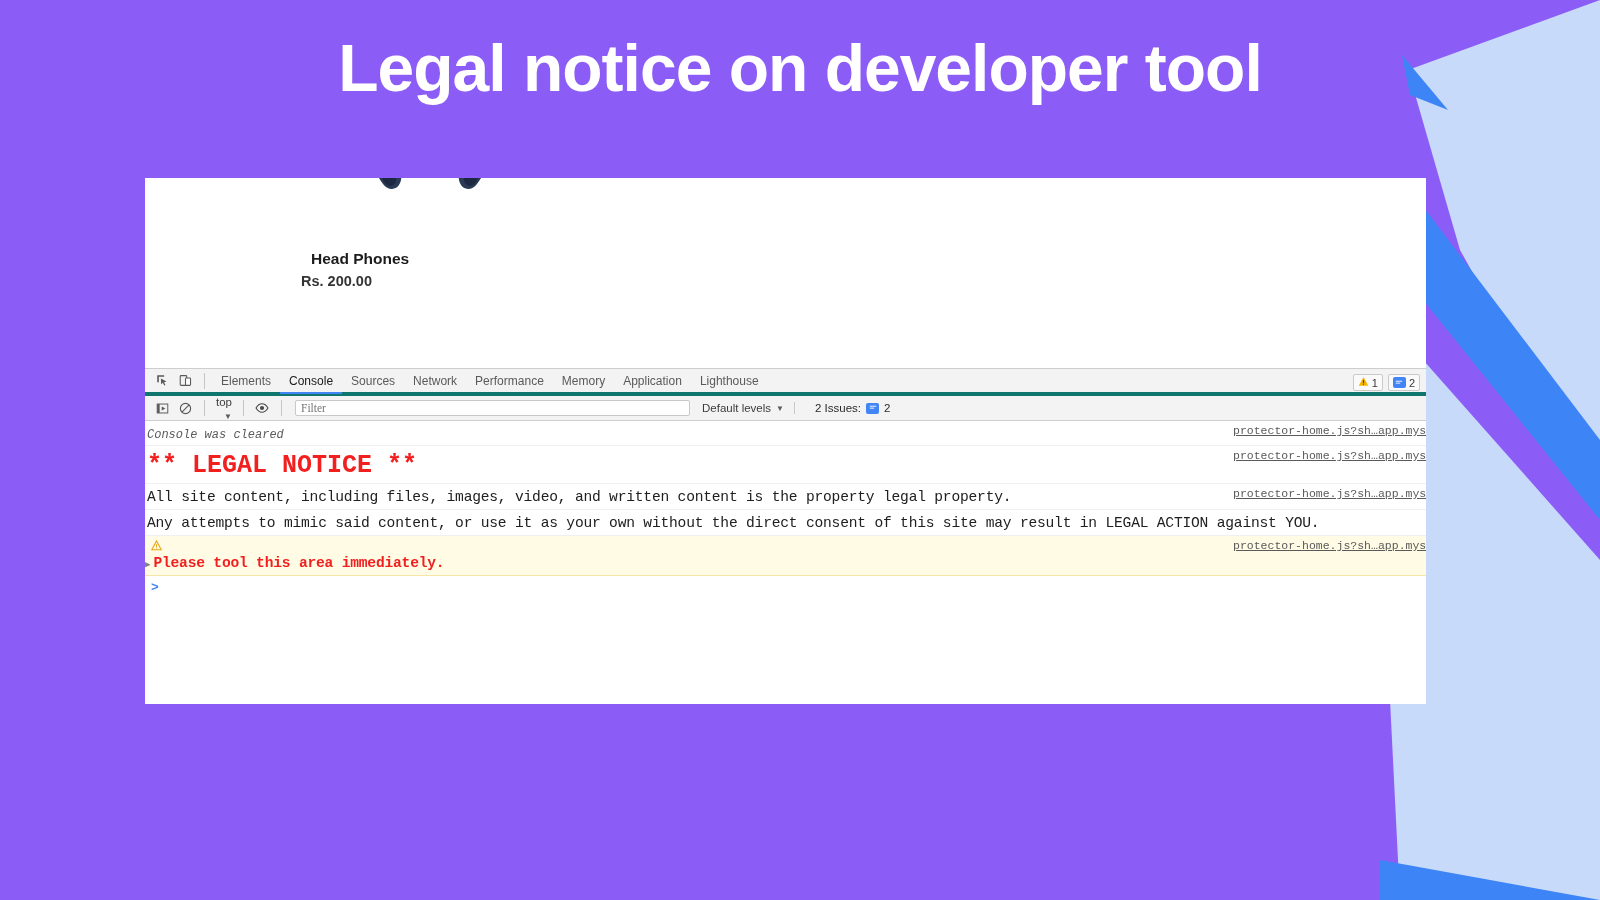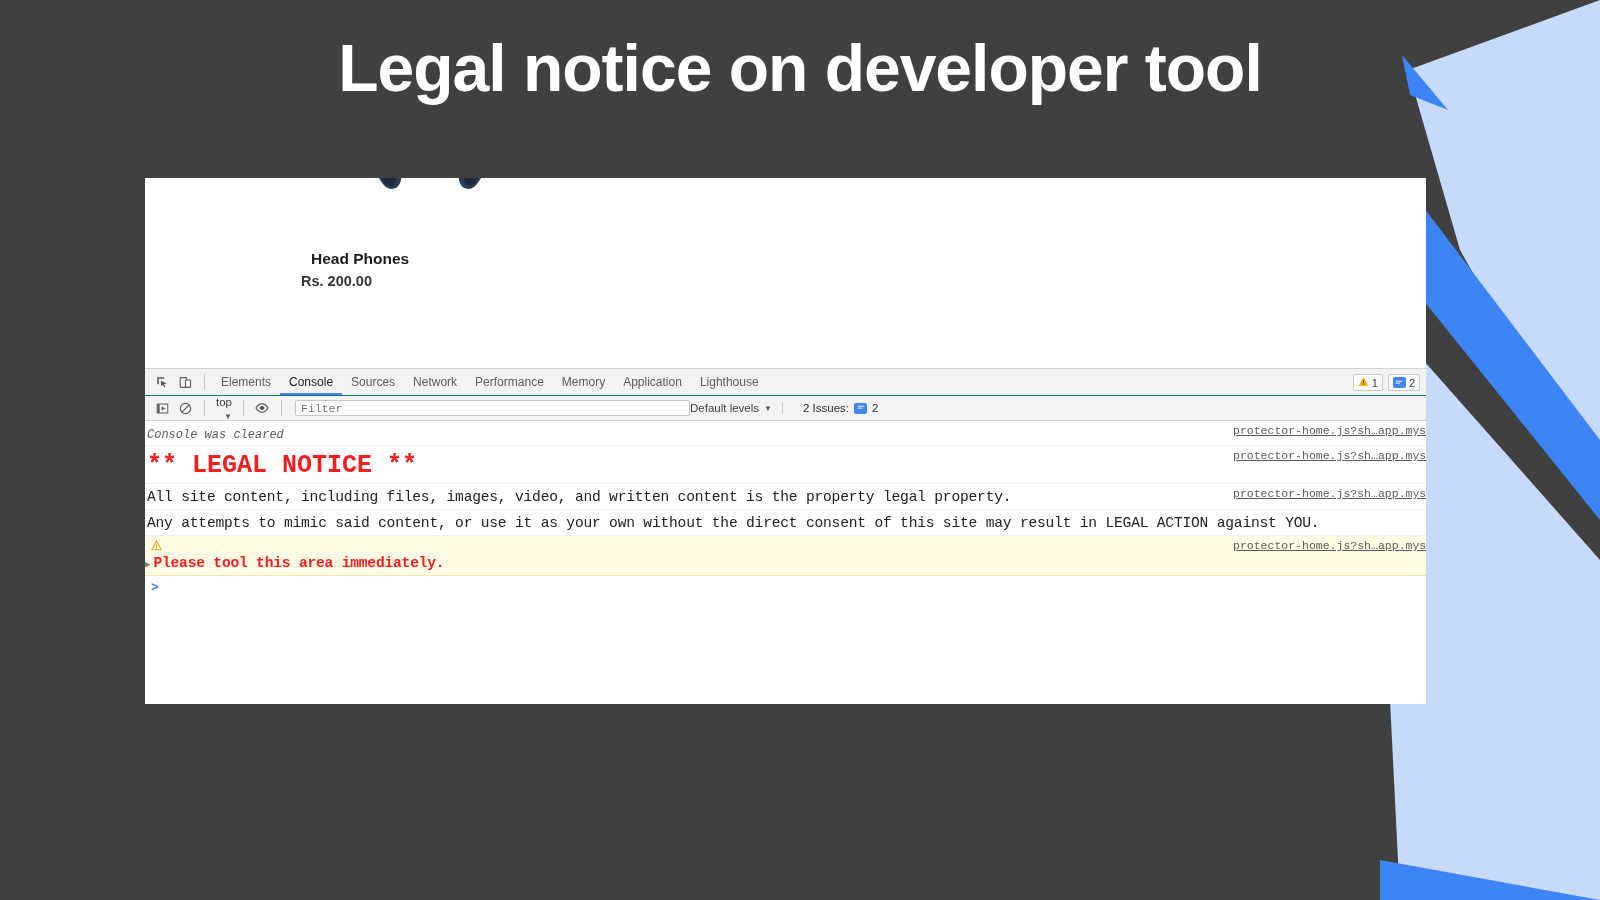--- a/index.html
+++ b/index.html
@@ -8,21 +8,21 @@
     width: 1600px;
     height: 900px;
     overflow: hidden;
     font-family: "Liberation Sans", sans-serif;
   }
 
   #slide {
     position: relative;
     width: 1600px;
     height: 900px;
-    background: #404040;
+    background: #8b5cf6;
     overflow: hidden;
   }
 
   #deco-svg {
     position: absolute;
     top: 0; right: 0;
     width: 260px;
     height: 900px;
   }
 
@@ -98,21 +98,21 @@
     border-top: 1px solid #cdcdcd;
     font-family: "Liberation Sans", sans-serif;
   }
 
   
   #tabbar {
     display: flex;
     align-items: center;
     height: 27px;
     background: #f3f3f3;
-    border-bottom: 1px solid #0f766e;
+    border-bottom: 4px solid #0f766e;
     padding: 0 6px;
     position: relative;
   }
 
   .tb-icon {
     width: 22px; height: 20px;
     display: flex; align-items: center; justify-content: center;
     margin-right: 1px;
     cursor: pointer;
   }
@@ -176,39 +176,39 @@
     flex: none;
     width: 395px;
     height: 16px;
     margin-left: 6px;
     border: 1px solid #c9c9c9;
     border-radius: 2px;
     background: #ffffff;
     font-size: 11.5px;
     color: #9a9a9a;
     padding: 0 5px;
-    font-family: Liberation Mono, monospace;
+    font-family: Liberation Serif, serif;
     outline: none;
   }
 
   .ctx-select {
     font-size: 11.5px;
     color: #3c3c3c;
     padding: 0 4px;
     cursor: pointer;
     display: flex;
     align-items: flex-end;
     gap: 4px;
     flex-direction: column;
   }
 
   .caret { font-size: 8px; color: #5a5a5a; }
 
   #levels {
-    margin-left: 0;
+    margin-left: 12px;
     font-size: 11.5px;
     color: #3c3c3c;
     display: flex;
     align-items: center;
     gap: 5px;
     cursor: pointer;
     white-space: nowrap;
   }
 
   #issues-btn {

